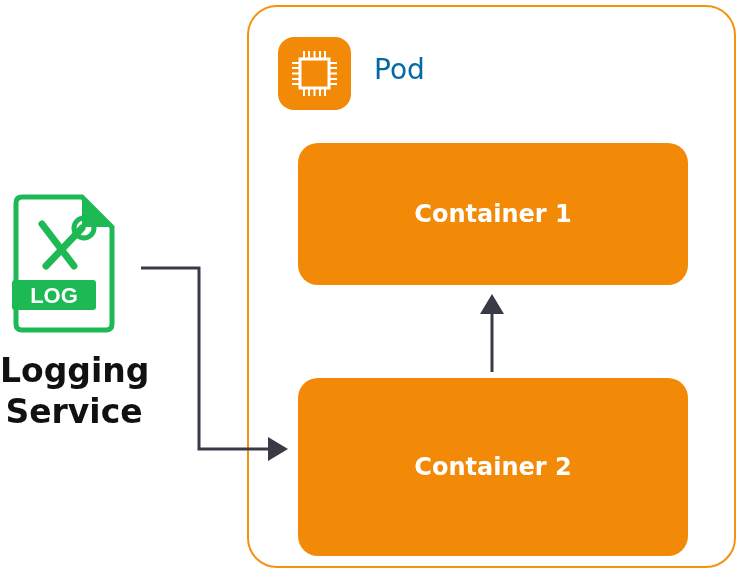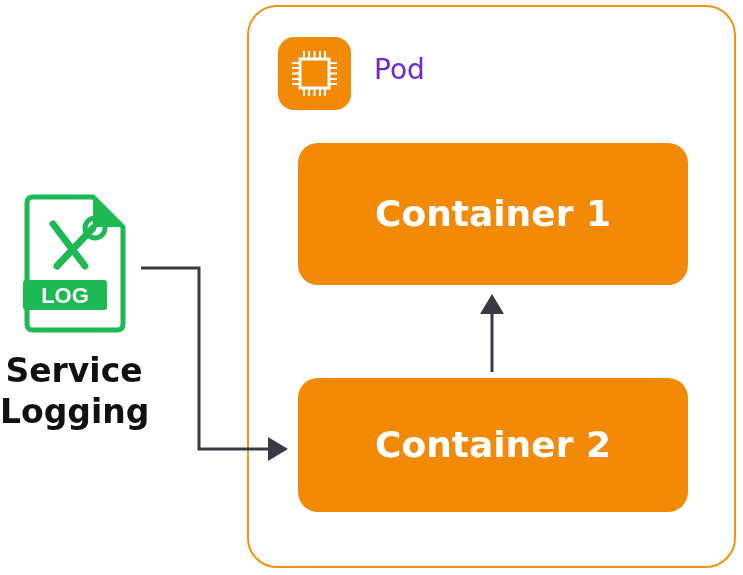--- a/index.html
+++ b/index.html
@@ -1,25 +1,25 @@
 <!DOCTYPE html>
 <html><head>
 <meta charset="utf-8">
 <style>
   html, body { margin: 0; padding: 0; background: #ffffff; }
   body { width: 743px; height: 575px; position: relative; overflow: hidden; font-family: "DejaVu Sans", sans-serif; }
   .pod { position: absolute; left: 247px; top: 5px; width: 489px; height: 563px; border: 2px solid #f5920f; border-radius: 30px; box-sizing: border-box; }
   .pod-icon { position: absolute; left: 278px; top: 37px; width: 73px; height: 73px; background: #f28a07; border-radius: 16px; }
-  .pod-label { position: absolute; left: 374px; top: 53px; font-size: 28px; color: #6d28d9; }
+  .pod-label { position: absolute; left: 374px; top: 53px; font-size: 28px; color: #0369a1; }
   .container { position: absolute; left: 298px; width: 390px; background: #f28a07; border-radius: 20px; color: #fff; text-align: center; display: flex; flex-direction: column; justify-content: center; }
   .c1 { top: 143px; height: 142px; }
-  .c2 { top: 378px; height: 134px; gap: 31px; }
-  .c-title { font-weight: bold; font-size: 36px; line-height: 40px; }
+  .c2 { top: 378px; height: 178px; gap: 31px; }
+  .c-title { font-weight: bold; font-size: 24px; line-height: 40px; }
   .c-sub { font-size: 32px; line-height: 40px; }
-  .log-icon { position: absolute; left: 23px; top: 194px; width: 104px; height: 140px; text-align: center; }
+  .log-icon { position: absolute; left: 12px; top: 194px; width: 104px; height: 140px; text-align: center; }
   .svc-label { position: absolute; left: 0; top: 350px; width: 148px; text-align: center; font-weight: bold; font-size: 33px; line-height: 41px; color: #111; }
   svg.lines { position: absolute; left: 0; top: 0; }
 </style>
 </head>
 <body>
 
 <div class="pod"></div>
 
 <div class="pod-icon">
   <svg width="73" height="73" viewBox="0 0 73 73">
@@ -66,22 +66,22 @@
       <line x1="30" y1="30" x2="62" y2="72"></line>
       <line x1="70" y1="34" x2="34" y2="72"></line>
     </g>
     <circle cx="72" cy="34" r="10" fill="none" stroke="#1db954" stroke-width="5"></circle>
     <rect x="0" y="86" width="84" height="30" rx="3" fill="#1db954"></rect>
     <text x="42" y="109" text-anchor="middle" font-family="Liberation Sans, sans-serif" font-weight="bold" font-size="22" fill="#fff">LOG</text>
   </svg>
 </div>
 
 <div class="svc-label">
+  <div>Logging</div>
   <div>Service</div>
-  <div>Logging</div>
 </div>
 
 <svg class="lines" width="743" height="575">
   <polyline points="141,268 199,268 199,449 270,449" fill="none" stroke="#383b46" stroke-width="3"></polyline>
   <polygon points="268,437 288,449 268,461" fill="#383b46"></polygon>
   <line x1="492" y1="372" x2="492" y2="312" stroke="#383b46" stroke-width="3"></line>
   <polygon points="480,314 492,294 504,314" fill="#383b46"></polygon>
 </svg>
 
 </body></html>

